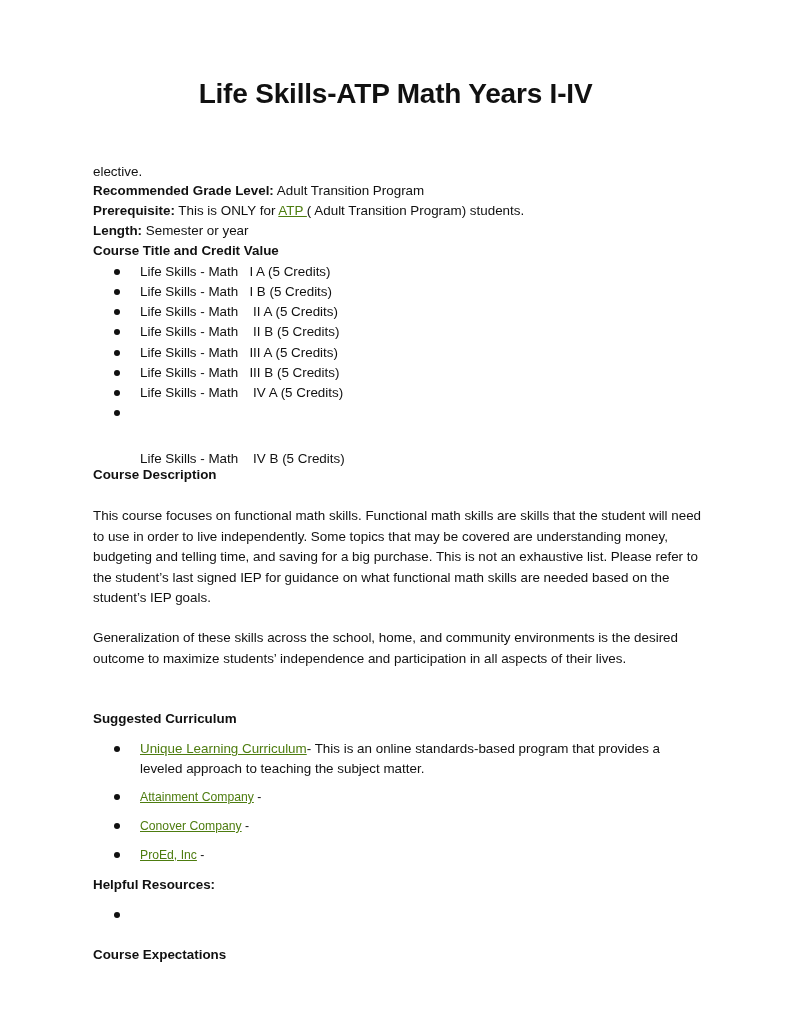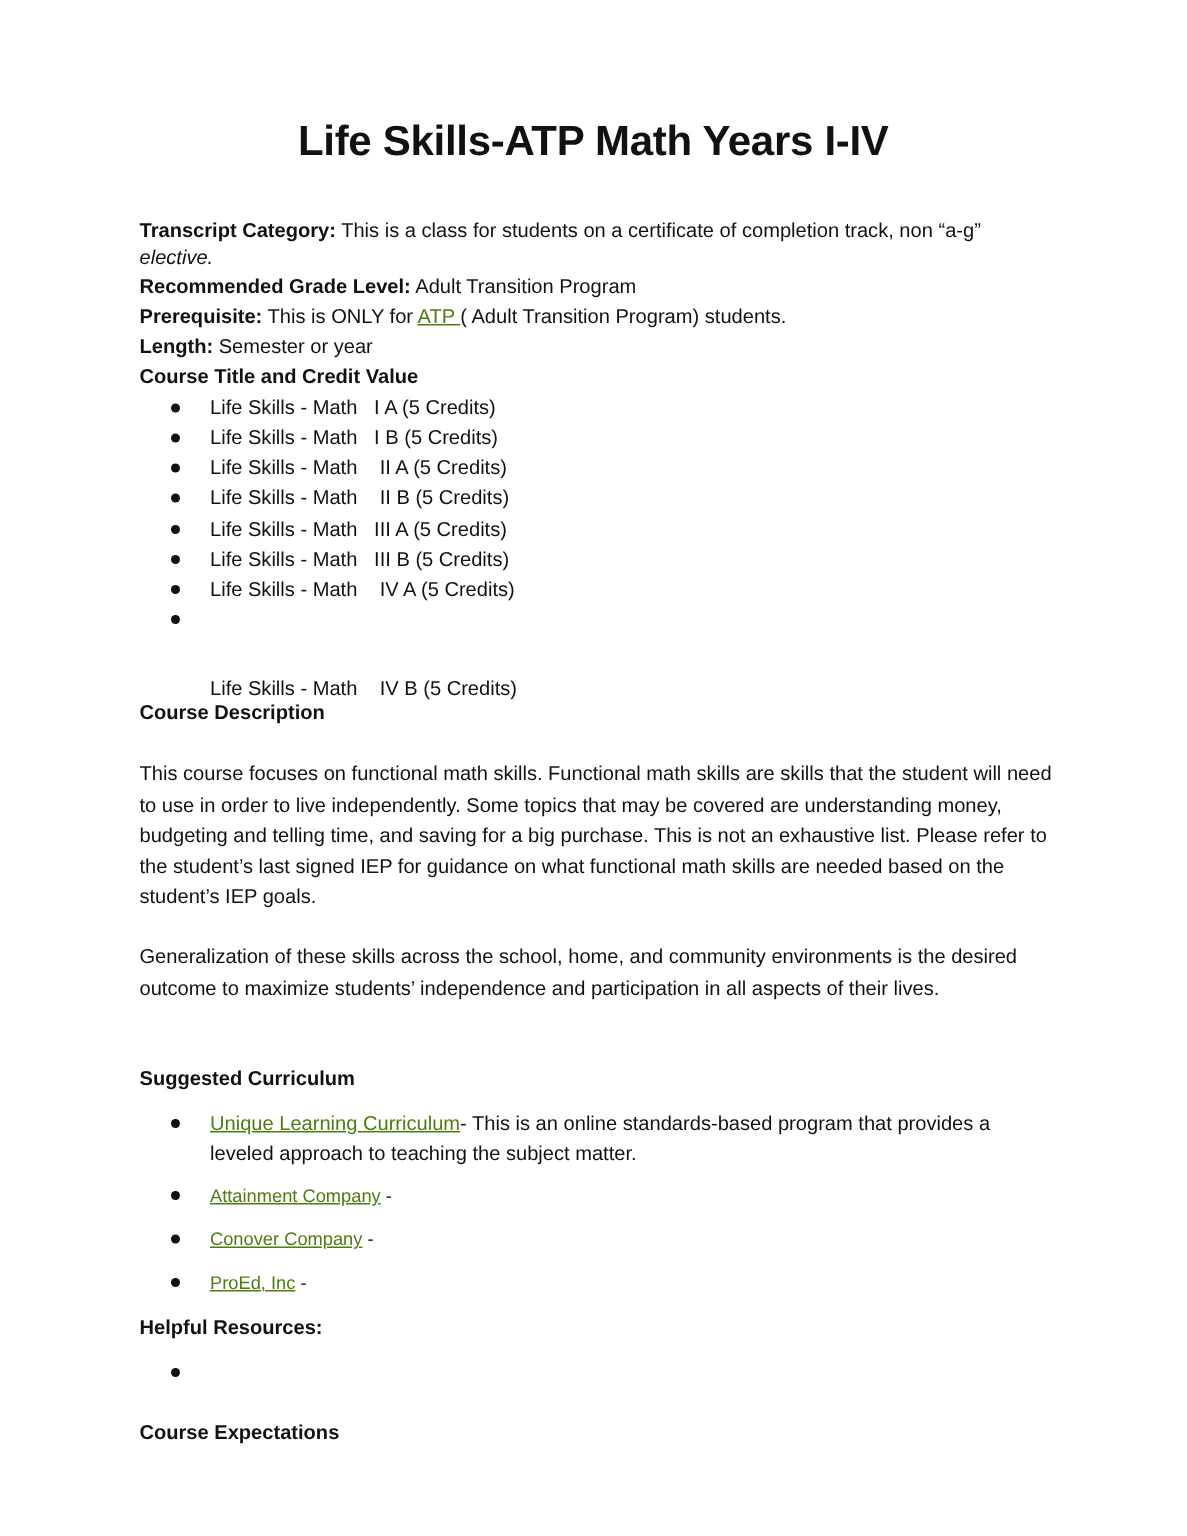--- a/index.html
+++ b/index.html
@@ -18,24 +18,21 @@
     .para { position: absolute; left: 93px; width: 610px; font-size: 13.4px; line-height: 20.5px; }
     .small { font-size: 12.2px; }
   </style>
 </head>
 <body>
 
 <div class="page">
 
   <div class="title">Life Skills-ATP Math Years I-IV</div>
 
-  <div class="line" style="top:144px;">
-    <span class="b">Transcript Category:</span><span> This is a class for students on a certificate of completion track,  non “a-g”</span>
-  </div>
-  <div class="line" style="top:162px;font-style:italic;">elective.</div>
+  <div class="line" style="top:162px;">elective.</div>
 
   <div class="line" style="top:181px;">
     <span class="b">Recommended Grade Level:</span><span> Adult Transition Program</span>
   </div>
 
   <div class="line" style="top:201px;">
     <span class="b">Prerequisite:</span><span> This is ONLY for </span><a class="link">ATP </a><span> ( Adult Transition Program) students.</span>
   </div>
 
   <div class="line" style="top:221px;">

